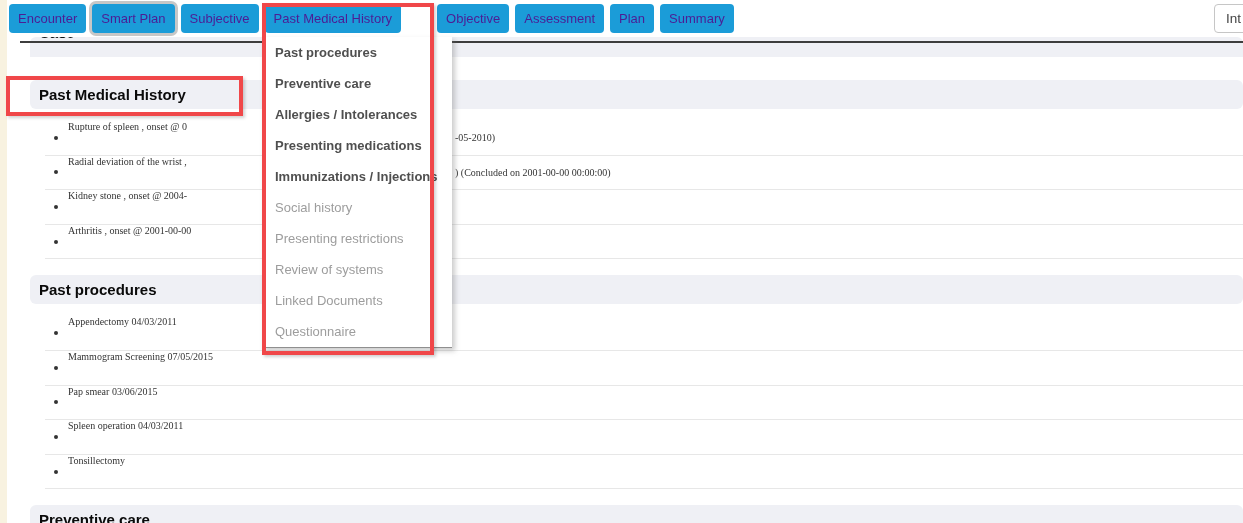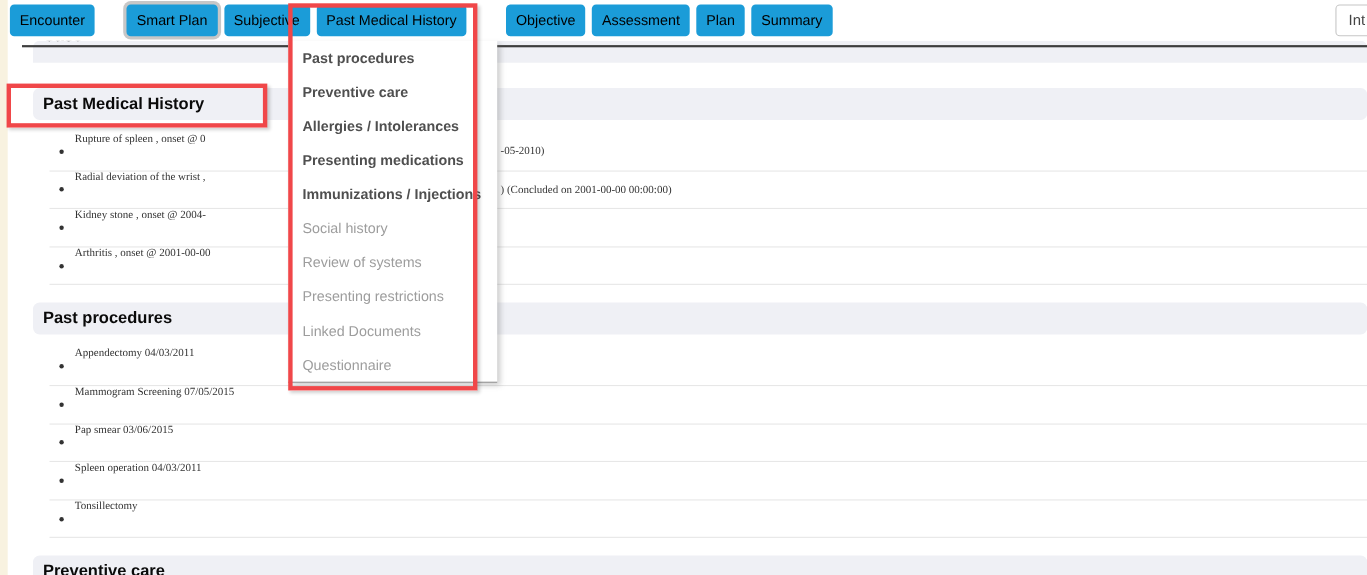--- a/index.html
+++ b/index.html
@@ -22,23 +22,23 @@
   .left-strip{position:absolute;left:0;top:0;bottom:0;width:7px;background:var(--page-margin);z-index:12;}
   
   .case-bar{position:absolute;left:30px;right:0;top:37px;height:20px;background:var(--section-bar);
     border-radius:6px 6px 0 0;overflow:hidden;z-index:1;}
   .case-bar span{display:block;margin-top:-13px;padding-left:9px;font-weight:bold;font-size:15px;color:#111;}
   
   .top-divider{position:absolute;left:20px;right:0;top:41px;height:2px;background:var(--divider-dark);z-index:5;}
   
   .nav{position:absolute;top:0;left:7px;right:0;height:37px;background:#fff;z-index:10;
     display:flex;align-items:center;gap:6px;padding-left:2px;}
-  .nav-btn{flex:0 0 auto;background:var(--accent);color:#000000;border:none;border-radius:4px;height:29px;
+  .nav-btn{flex:0 0 auto;background:var(--accent);color:#4c1d95;border:none;border-radius:4px;height:29px;
     padding:0 9px;font-size:13px;font-family:"Liberation Sans",sans-serif;cursor:pointer;line-height:29px;}
-  .nav-btn.focused{box-shadow:0 0 0 3px #c7c7c7;margin-left:23px;}
+  .nav-btn.focused{box-shadow:0 0 0 3px #c7c7c7;}
   .nav-btn.active{margin-right:30px;}
   .int-btn{position:absolute;left:1207px;top:4px;height:29px;width:110px;background:#fff;
     border:1px solid #c6c6c6;border-radius:4px;font-size:13.5px;color:#444;text-align:left;
     padding:0 0 0 11px;font-family:"Liberation Sans",sans-serif;cursor:pointer;}
   
   .content{position:absolute;left:0;right:0;top:57px;z-index:1;}
   .sec-bar{margin:16px 0 0 30px;height:29px;background:var(--section-bar);border-radius:6px;
     display:flex;align-items:center;}
   section:first-child .sec-bar{margin-top:23px;}
   .sec-title{padding-left:9px;font-weight:bold;font-size:15px;color:#0a0a0a;}
@@ -146,22 +146,22 @@
     <button class="int-btn">Int</button>
   </nav>
 
   <div class="dropdown" id="dropdown">
       <div class="dd-item em">Past procedures</div>
       <div class="dd-item em">Preventive care</div>
       <div class="dd-item em">Allergies / Intolerances</div>
       <div class="dd-item em">Presenting medications</div>
       <div class="dd-item em">Immunizations / Injections</div>
       <div class="dd-item">Social history</div>
+      <div class="dd-item">Presenting restrictions</div>
       <div class="dd-item">Review of systems</div>
-      <div class="dd-item">Presenting restrictions</div>
       <div class="dd-item">Linked Documents</div>
       <div class="dd-item">Questionnaire</div>
     </div>
 
   <div class="redbox redbox-menu"></div>
   <div class="redbox redbox-header"></div>
 
 </div>
 
 </body></html>

